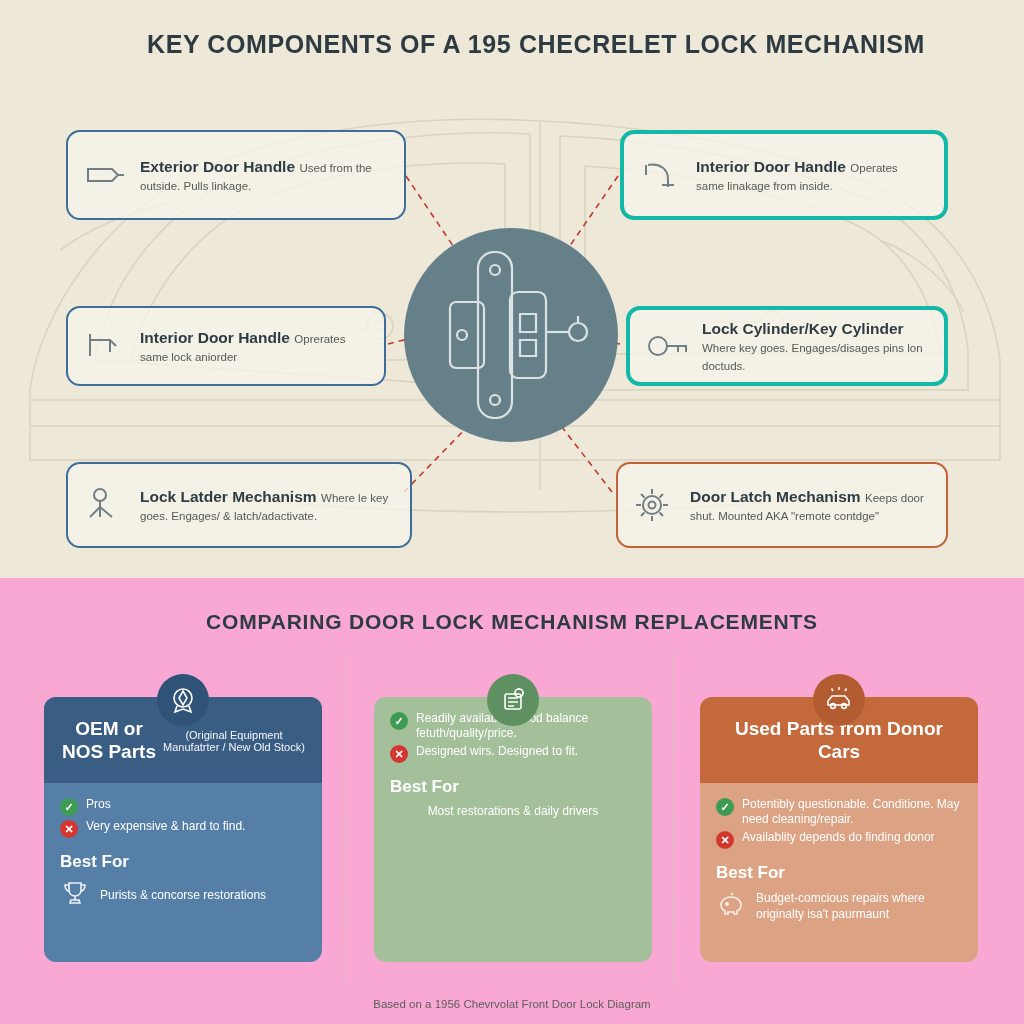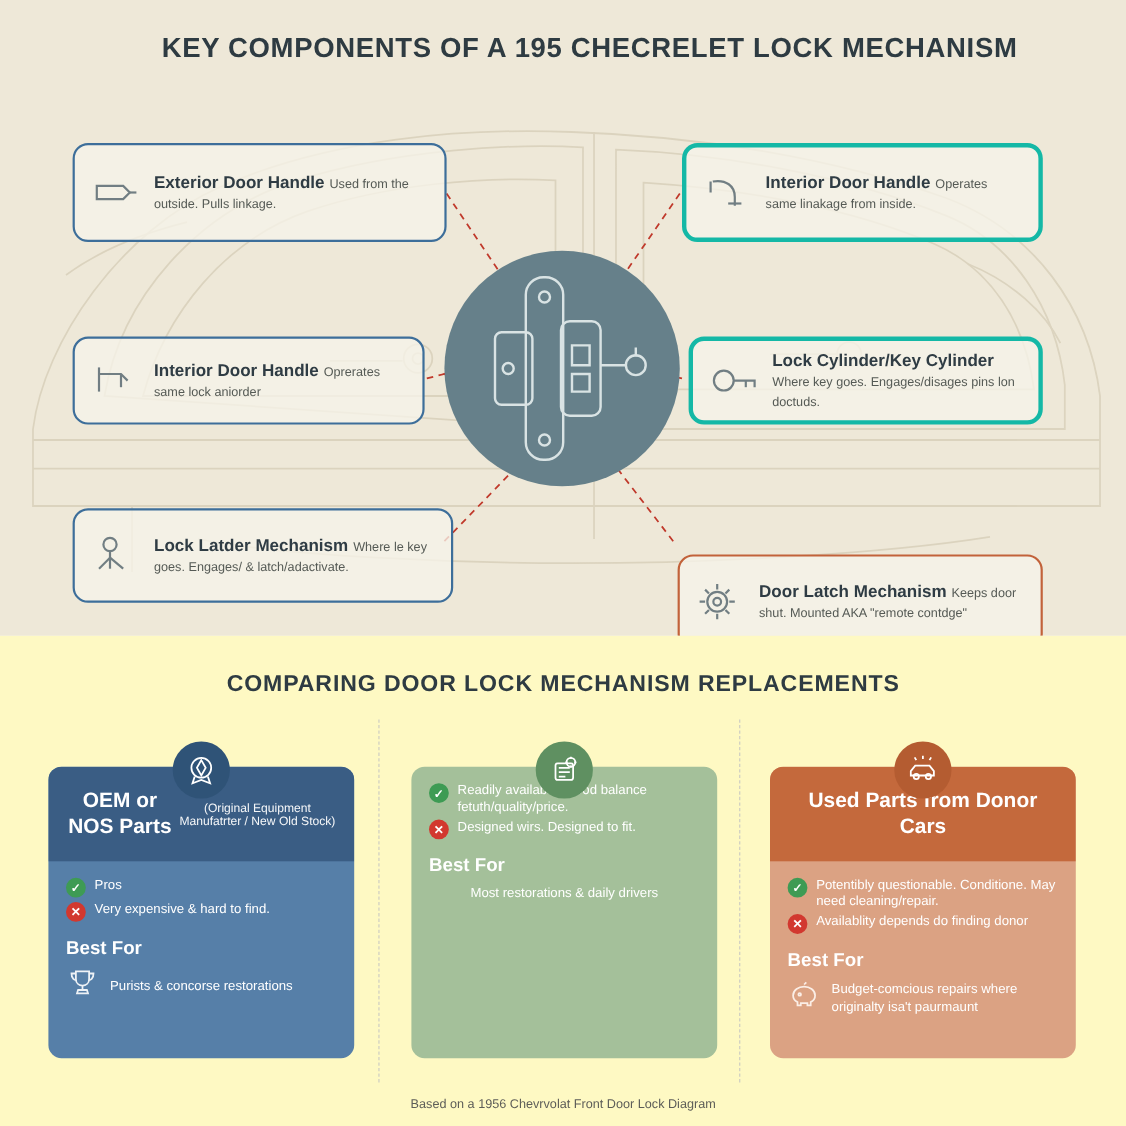--- a/index.html
+++ b/index.html
@@ -54,35 +54,35 @@
   }
   .b-blue { border: 2px solid #3d6e9a; }
   .b-green { border: 4px solid #14b8a6; }
   .b-orange { border: 2px solid #c2623a; }
 
   #cal-ext  { left: 66px;  top: 130px; width: 340px; height: 90px; }
   #cal-int1 { left: 620px; top: 130px; width: 328px; height: 90px; }
   #cal-int2 { left: 66px;  top: 306px; width: 320px; height: 80px; }
   #cal-cyl  { left: 626px; top: 306px; width: 322px; height: 80px; }
   #cal-latch{ left: 66px;  top: 462px; width: 346px; height: 86px; }
-  #cal-door { left: 616px; top: 462px; width: 332px; height: 86px; margin-top: 42px; }
+  #cal-door { left: 616px; top: 462px; width: 332px; height: 86px; }
 
   #hub {
     position: absolute; left: 404px; top: 228px;
     width: 214px; height: 214px; border-radius: 50%;
     background: #66808a;
   }
   #hub svg { display:block; }
 
   #connectors { position: absolute; left: 0; top: 0; width: 1024px; height: 578px; }
 
   
   #bottom-panel {
     position: absolute; left: 0; top: 578px; width: 1024px; height: 446px;
-    background: #fef9c3;
+    background: #f9a8d4;
   }
   #compare-title {
     position: absolute; top: 32px; left: 0; width: 1024px;
     text-align: center; color: #2e3b42;
     font-size: 21px; font-weight: bold; letter-spacing: 0.8px;
     text-transform: uppercase;
   }
   .divider {
     position: absolute; top: 76px; width: 1px; height: 330px;
     border-left: 1px dashed #c9c9c2;

